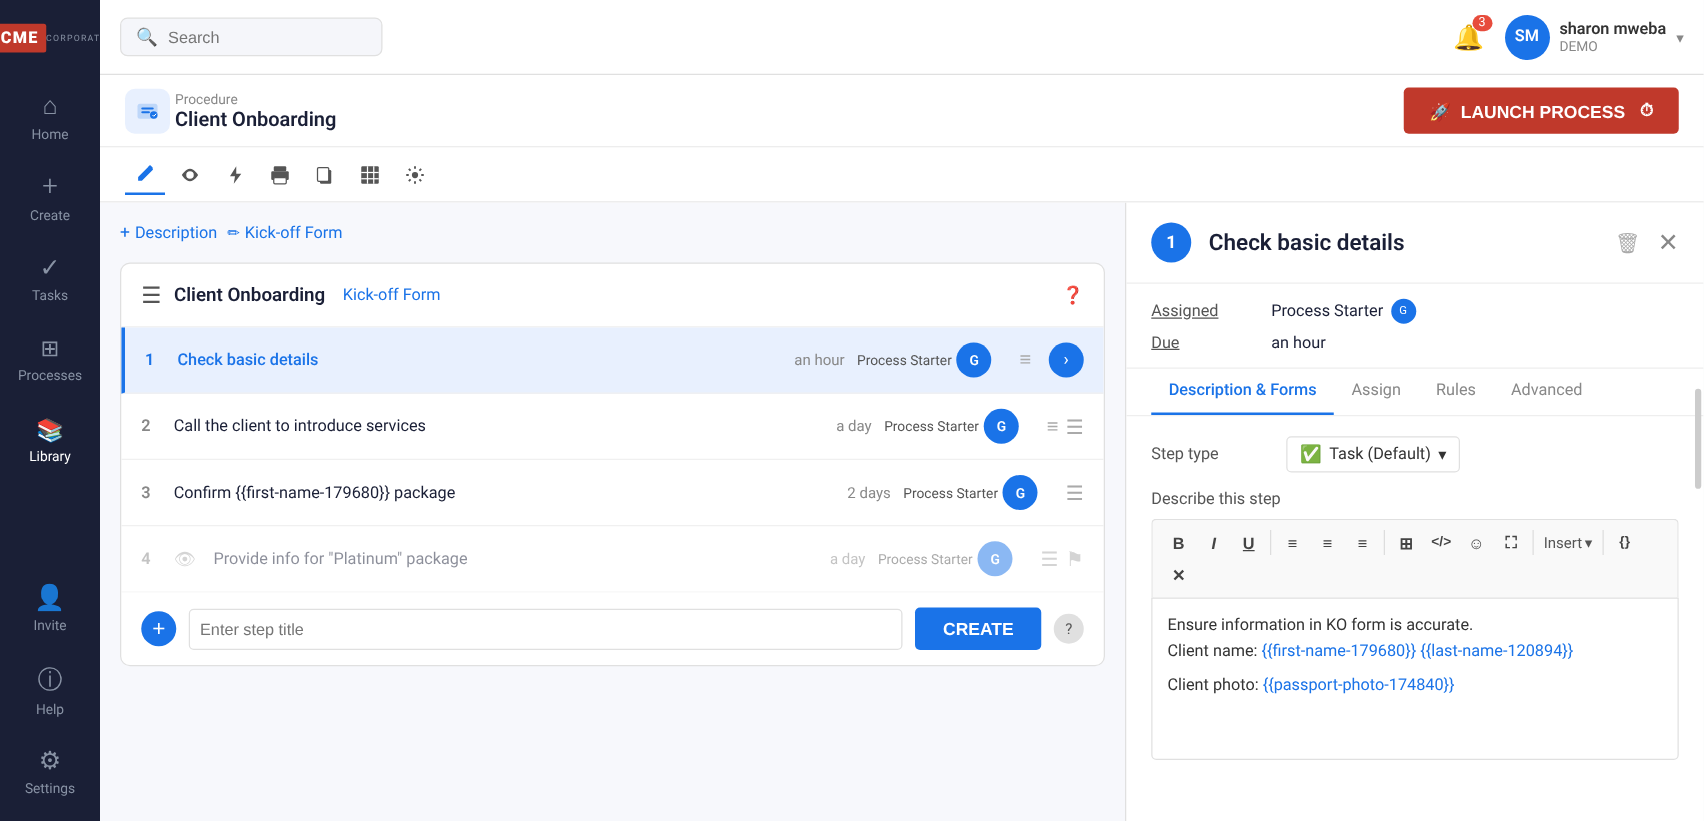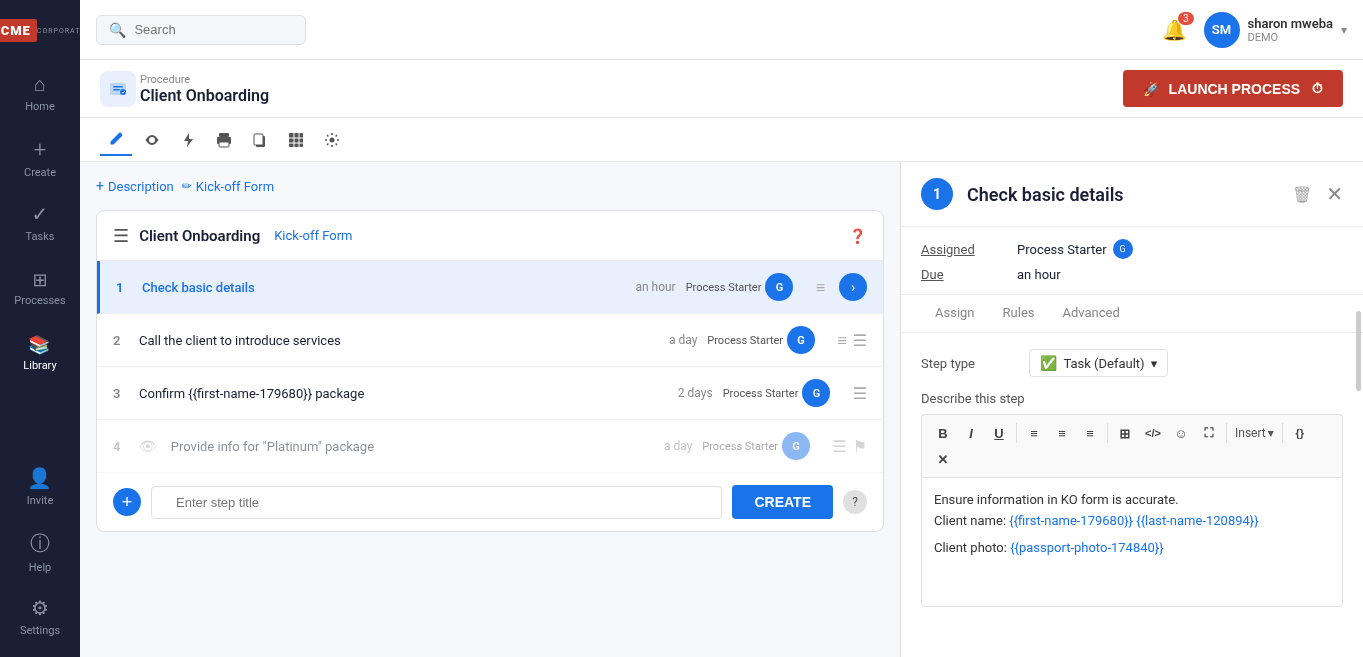--- a/index.html
+++ b/index.html
@@ -75,21 +75,21 @@
     .step-assignee { display: flex; align-items: center; gap: 4px; min-width: 120px; }
     .guest-avatar { width: 28px; height: 28px; border-radius: 50%; background: #1a73e8; color: #fff; font-size: 11px; display: flex; align-items: center; justify-content: center; font-weight: 600; }
     .step-actions { display: flex; align-items: center; gap: 6px; }
     .step-action-btn { color: #aaa; cursor: pointer; font-size: 16px; }
     .arrow-btn { width: 28px; height: 28px; border-radius: 50%; background: #1a73e8; color: #fff; display: flex; align-items: center; justify-content: center; cursor: pointer; font-size: 14px; margin-left: 4px; }
     .step-hidden { opacity: 0.5; }
 
     
     .add-step-row { display: flex; align-items: center; padding: 12px 16px; gap: 10px; }
     .add-step-btn { width: 28px; height: 28px; border-radius: 50%; background: #1a73e8; color: #fff; border: none; font-size: 18px; cursor: pointer; display: flex; align-items: center; justify-content: center; }
-    .add-step-input { flex: 1; border: 1px solid #e0e0e0; border-radius: 4px; padding: 8px 24px; font-size: 13px; color: #555; outline: none; }
+    .add-step-input { flex: 1; border: 1px solid #e0e0e0; border-radius: 4px; padding: 8px 8px; font-size: 13px; color: #555; outline: none; }
     .create-btn { background: #1a73e8; color: #fff; border: none; border-radius: 4px; padding: 9px 22px; font-size: 14px; font-weight: 600; cursor: pointer; }
     .help-circle { width: 24px; height: 24px; border-radius: 50%; background: #e0e0e0; color: #555; display: flex; align-items: center; justify-content: center; font-size: 12px; cursor: pointer; }
 
     
     .right-panel { flex: 1; background: #fff; border-left: 1px solid #e0e0e0; display: flex; flex-direction: column; overflow: hidden; }
     .panel-header { padding: 16px 20px; display: flex; align-items: center; gap: 14px; border-bottom: 1px solid #eee; }
     .step-number-circle { width: 32px; height: 32px; border-radius: 50%; background: #1a73e8; color: #fff; font-size: 14px; font-weight: 700; display: flex; align-items: center; justify-content: center; }
     .panel-title { font-size: 18px; font-weight: 600; color: #1a1f36; flex: 1; }
     .panel-close { color: #888; cursor: pointer; font-size: 20px; margin-left: auto; }
     .panel-delete { color: #aaa; cursor: pointer; font-size: 16px; }
@@ -378,20 +378,21 @@
             <div class="guest-chip">G</div>
           </div>
         </div>
         <div class="meta-row">
           <span class="meta-label">Due</span>
           <span class="meta-value">an hour</span>
         </div>
       </div>
 
       <div class="panel-tabs">
+        <div class="panel-tab active">Description &amp; Forms</div>
         <div class="panel-tab">Assign</div>
         <div class="panel-tab">Rules</div>
         <div class="panel-tab">Advanced</div>
       </div>
 
       <div class="panel-content">
 
         <div class="step-type-row">
           <span class="step-type-label">Step type</span>
           <div class="step-type-select">

